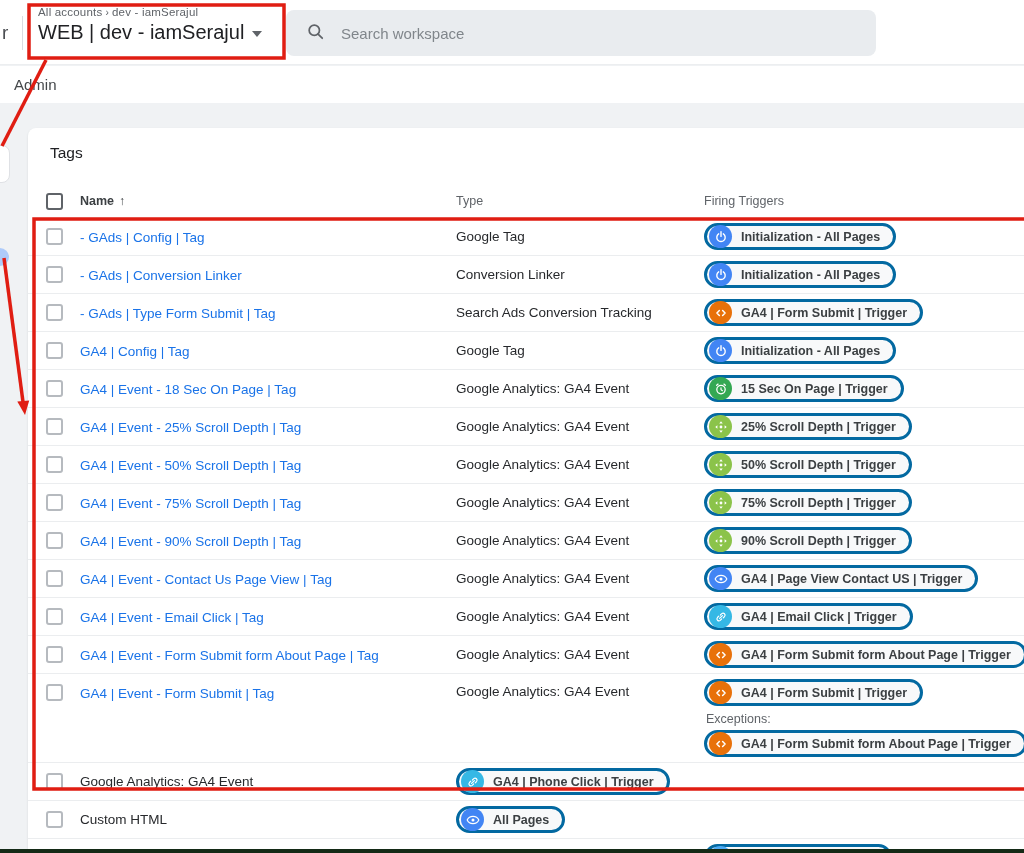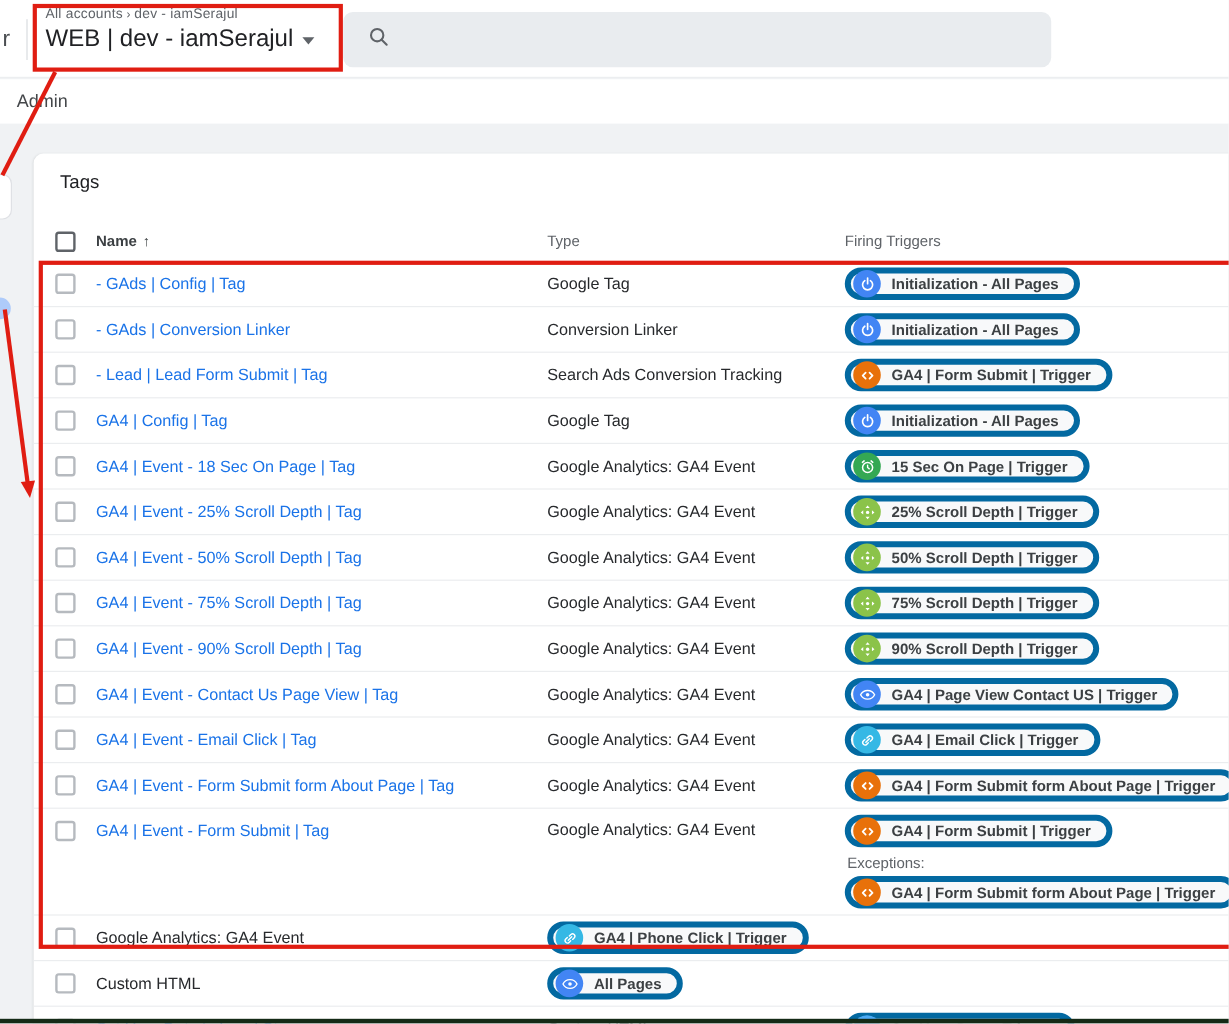--- a/index.html
+++ b/index.html
@@ -42,21 +42,21 @@
   .row { min-height:37.4px; border-bottom:1px solid #ebedef; }
   .row.tall { min-height:85.5px; align-items:start; }
   .row.tall .cell-check, .row.tall .cell-name, .row.tall .cell-type { margin-top:10px; }
 
   .checkbox { width:17px; height:17px; border:2px solid #b6babf; border-radius:3px; background:#fff; cursor:pointer; }
   .checkbox.dark { border-color:#5f6368; }
   .name-link { font-size:13.5px; color:#1a73e8; text-decoration:none; cursor:pointer; }
   .cell-type { font-size:13.5px; color:#27292c; }
 
   .trigger-cell { display:flex; flex-direction:column; justify-content:center; align-items:flex-start; gap:4px; padding:5px 0; }
-  .badge { display:inline-flex; align-items:center; gap:9px; height:27px; padding:0 13px 0 2px; background:#f8f9fa; border:5px solid #0369a1; border-radius:14px; cursor:pointer; }
+  .badge { display:inline-flex; align-items:center; gap:9px; height:27px; padding:0 13px 0 2px; background:#f8f9fa; border:3px solid #0369a1; border-radius:14px; cursor:pointer; }
   .badge-icon { width:23px; height:23px; border-radius:50%; display:flex; align-items:center; justify-content:center; flex:0 0 23px; }
   .badge-icon svg { width:14px; height:14px; display:block; }
   .badge-label { font-size:12.5px; font-weight:bold; color:#3c4043; white-space:nowrap; }
   .exceptions-label { font-size:12.5px; color:#5f6368; margin:2px 0 0 2px; }
 
   .bottom-strip { position:absolute; left:0; bottom:0; width:1024px; height:4px; background:#142a16; z-index:20; }
 
   
   .annot-overlay { position:absolute; left:0; top:0; width:1024px; height:853px; pointer-events:none; z-index:30; }
 </style>
@@ -77,20 +77,21 @@
     </div>
   </div>
 
   <div class="searchbar">
     <span>
       <svg width="19" height="19" viewBox="0 0 24 24">
           <circle cx="10.5" cy="10.5" r="6.5" fill="none" stroke="#5f6368" stroke-width="2.2"></circle>
           <line x1="15.2" y1="15.2" x2="20.5" y2="20.5" stroke="#5f6368" stroke-width="2.2" stroke-linecap="round"></line>
         </svg>
     </span>
+    <input class="search-input" type="text" placeholder="Search workspace" style="">
   </div>
 </div>
 
 <div class="tabbar">
   <span class="tab-admin">Admin</span>
 </div>
 
 <div class="content">
   <div class="cutoff-panel"></div>
   <div class="floating-fragment"></div>
@@ -144,21 +145,21 @@
                 </svg>
               </span>
               <span class="badge-label">Initialization - All Pages</span>
             </span>
           </div>
         </div>
         <div class="grid-row row">
           <div class="cell-check">
             <div class="checkbox"></div>
           </div>
-          <div class="cell-name"><a class="name-link">- Lead | Lead Form Submit | Tag</a></div>
+          <div class="cell-name"><a class="name-link">- GAds | Type Form Submit | Tag</a></div>
           <div class="cell-type">Search Ads Conversion Tracking</div>
           <div class="trigger-cell">
             <span class="badge">
               <span class="badge-icon" style="background: rgb(232, 113, 10);">
                 <svg viewBox="0 0 24 24">
                   <path d="M9.2 7.8L5 12l4.2 4.2M14.8 7.8L19 12l-4.2 4.2" fill="none" stroke="#fff" stroke-width="2.6" stroke-linecap="round" stroke-linejoin="round"></path>
                 </svg>
               </span>
               <span class="badge-label">GA4 | Form Submit | Trigger</span>
             </span>

